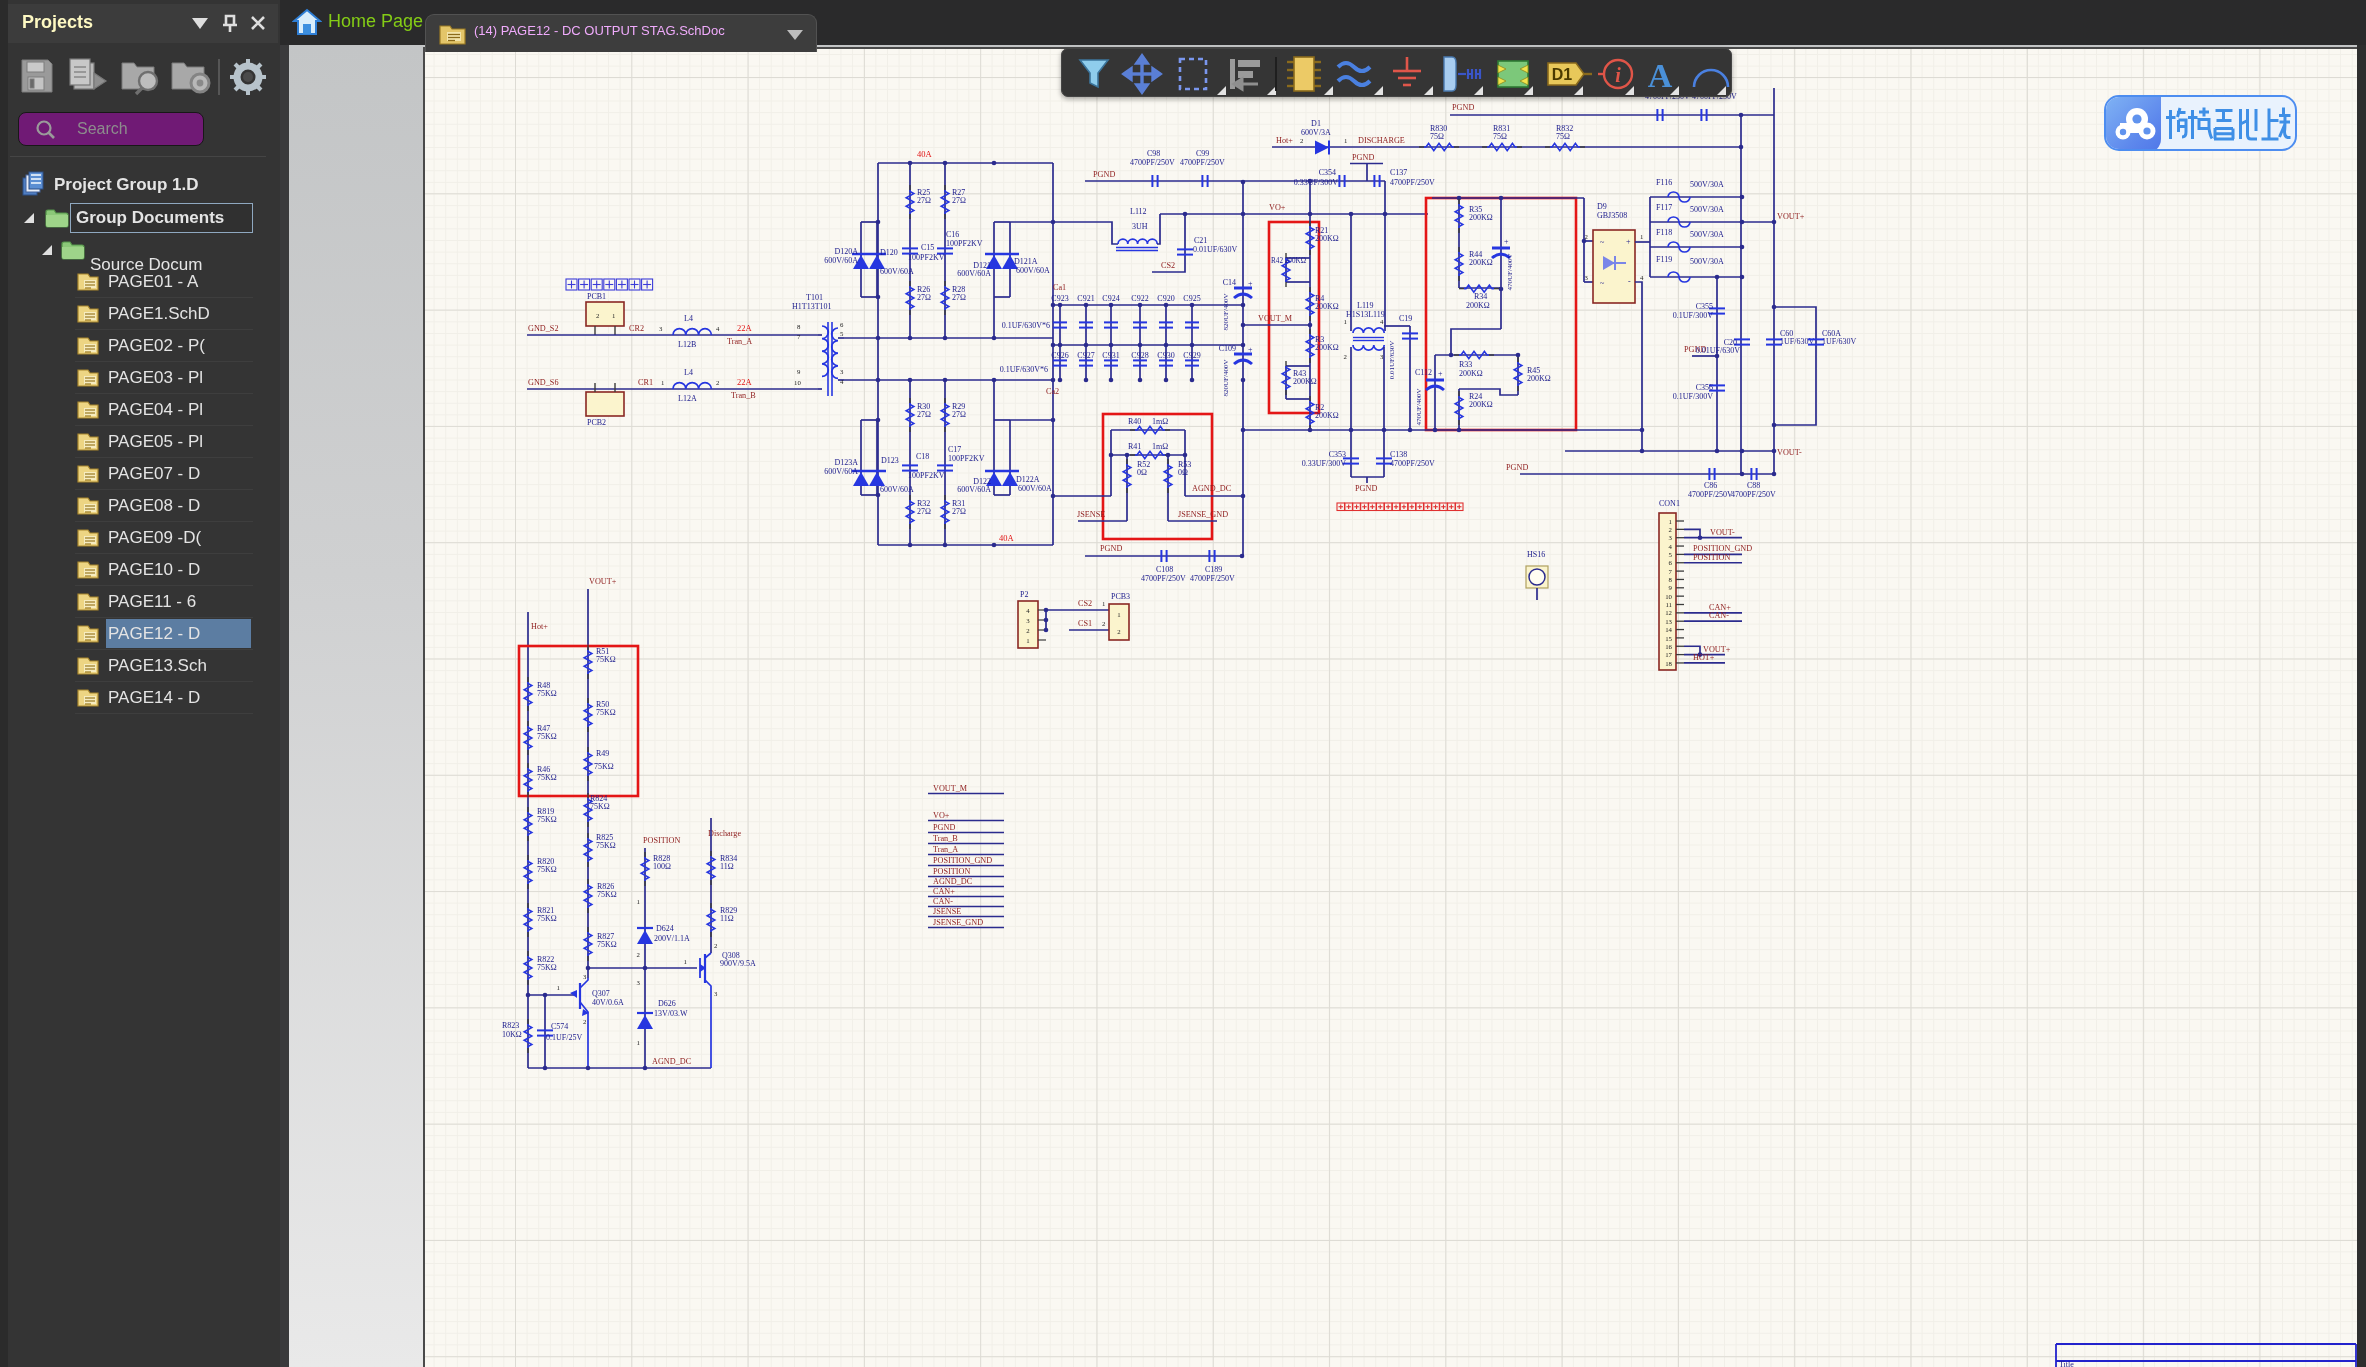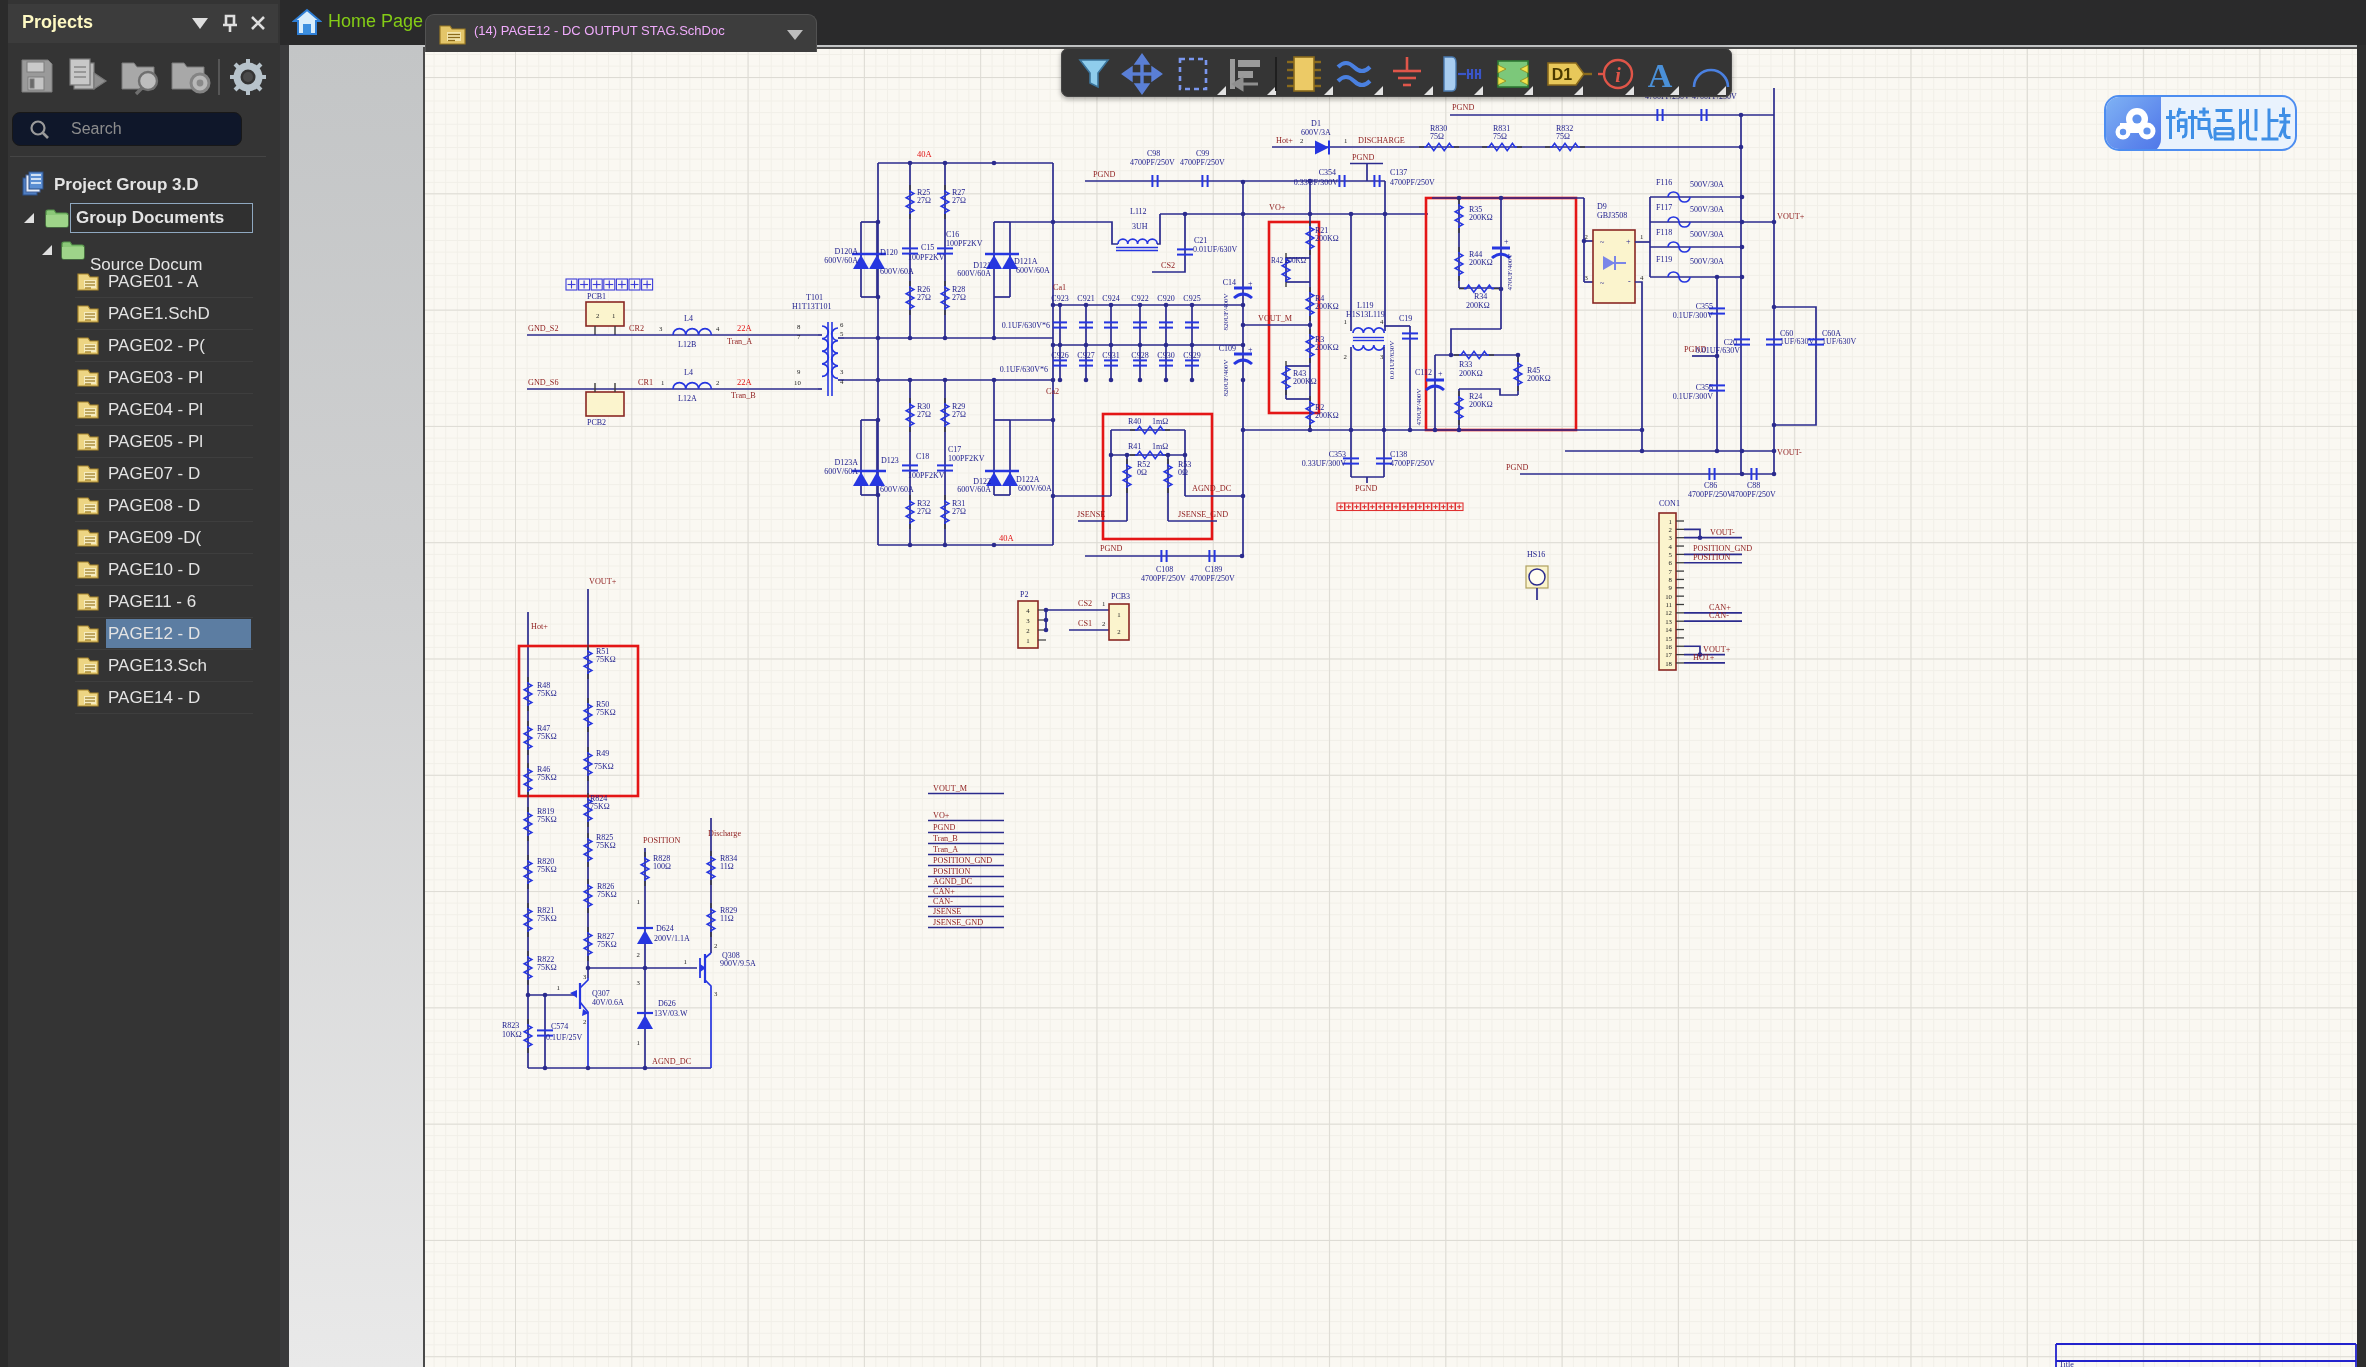--- a/index.html
+++ b/index.html
@@ -1,21 +1,21 @@
 <!DOCTYPE html>
 <html><head><meta charset="utf-8"><style>
 * {margin:0;padding:0;box-sizing:border-box}
 html,body {width:2366px;height:1367px;overflow:hidden;background:#2a2a2b;
  font-family:"Liberation Sans",sans-serif}
 #panel {position:absolute;left:0;top:0;width:280px;height:1367px;background:#343434;z-index:5}
 #panel .edge {position:absolute;left:0;top:0;width:8px;height:1367px;background:#2b2b2b}
 #phead {position:absolute;left:8px;top:4px;right:2px;height:39px;background:#3c3c3c}
 #phead .title {position:absolute;left:14px;top:8px;font-size:18px;font-weight:bold;color:#fef9c3}
 #ptools {position:absolute;left:0;top:43px;width:280px;height:60px}
-#search {position:absolute;left:12px;top:112px;width:230px;height:34px;background:#0f172a;
+#search {position:absolute;left:18px;top:112px;width:186px;height:34px;background:#701a75;
  border:1px solid #181818;border-radius:8px}
 #search .ph {position:absolute;left:58px;top:7px;font-size:16px;color:#8d8d8d}
 #psep {position:absolute;left:10px;top:156px;width:256px;height:1px;background:#454545}
 .trow {position:absolute;left:0;width:280px;height:32px}
 .tlabel {position:absolute;top:-9px;font-size:17px;color:#e4e4e4;white-space:nowrap}
 #tabbar {position:absolute;left:280px;top:0;width:2086px;height:45px;background:#2a2a2b;z-index:4}
 #hometab {position:absolute;left:14px;top:8px;color:#84cc16;font-size:18px}
 #activetab {position:absolute;left:145px;top:14px;width:392px;height:38px;background:#3d3d3d;
  border:1px solid #525252;border-bottom:none;border-radius:9px 9px 0 0;color:#f0abfc;font-size:13px}
 #gutter {position:absolute;left:280px;top:45px;width:2086px;height:1322px;
@@ -1102,21 +1102,21 @@
  <div id="psep"></div>
  <div class="trow" style="top:170px">
   <div style="position:absolute;left:20px;top:0px"><svg width="28" height="28" viewBox="0 0 28 28">
           <rect x="3" y="8" width="14" height="17" fill="#4f7ec2" stroke="#2c4f86"></rect>
           <rect x="6" y="5" width="14" height="17" fill="#e8eef8" stroke="#44639a"></rect>
           <rect x="9" y="2" width="14" height="17" fill="#5b8ed2" stroke="#2c4f86"></rect>
           <rect x="11" y="4" width="10" height="2" fill="#cfe0f4"></rect>
           <rect x="11" y="8" width="10" height="2" fill="#cfe0f4"></rect>
           <rect x="11" y="12" width="10" height="2" fill="#cfe0f4"></rect>
         </svg></div>
-  <div class="tlabel" style="left:54px;top:5px;font-weight:bold">Project Group 3.D</div>
+  <div class="tlabel" style="left:54px;top:5px;font-weight:bold">Project Group 1.D</div>
  </div>
  <div class="trow" style="top:203px">
   <svg width="14" height="14" style="position:absolute;left:22px;top:8px">
         <polygon points="2,12 12,12 12,2" fill="#e0e0e0"></polygon>
       </svg>
   <div style="position:absolute;left:44px;top:2px"><svg width="26" height="26" viewBox="0 0 26 26">
           <path d="M2 7 Q2 5 4 5 L10 5 L12 8 L22 8 Q24 8 24 10 L24 20 Q24 22 22 22 L4 22 Q2 22 2 20 Z" fill="#8bc878" stroke="#55964a" stroke-width="1.2"></path>
           <path d="M2 10 L24 10 L24 20 Q24 22 22 22 L4 22 Q2 22 2 20 Z" fill="#9ed489"></path>
         </svg></div>
   <div style="position:absolute;left:70px;top:0px;width:183px;height:30px;background:#303030;border:1px solid #8fa8c0"></div>

